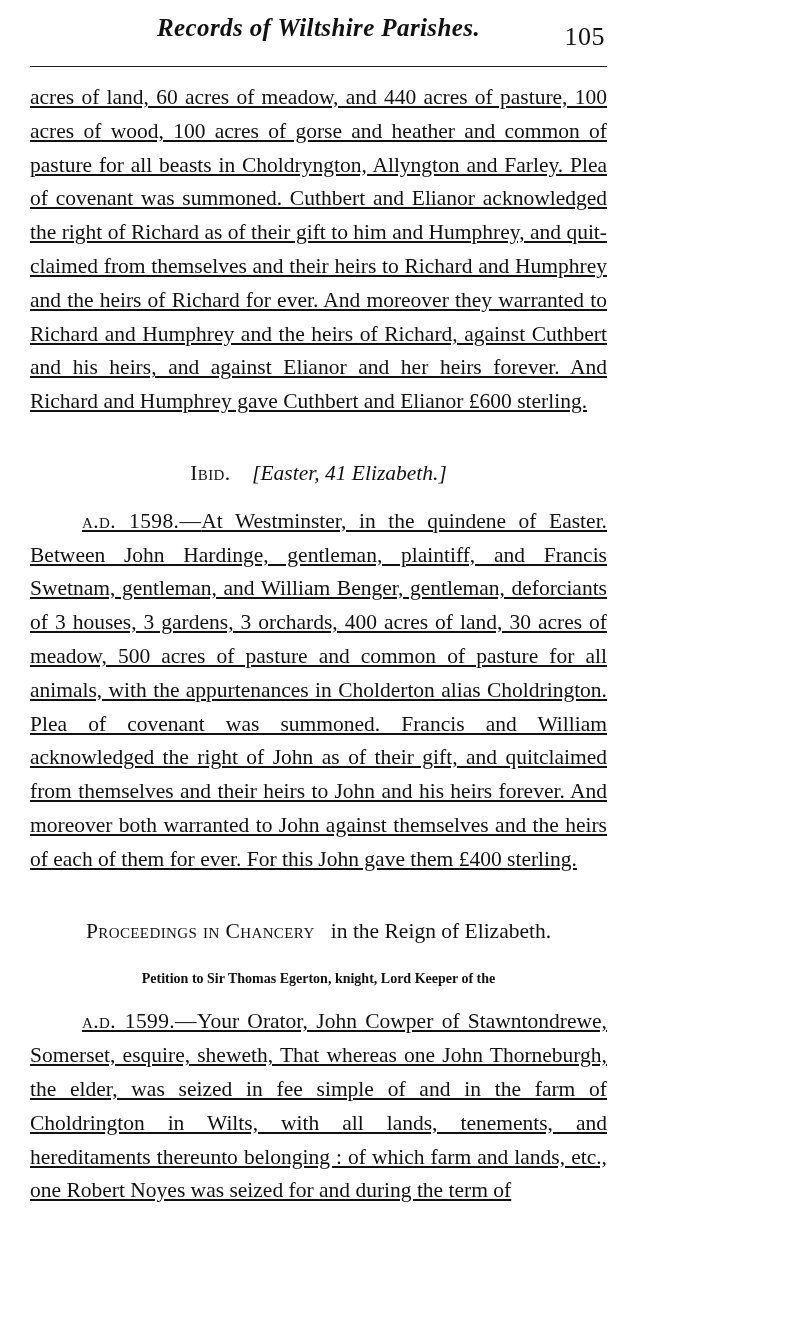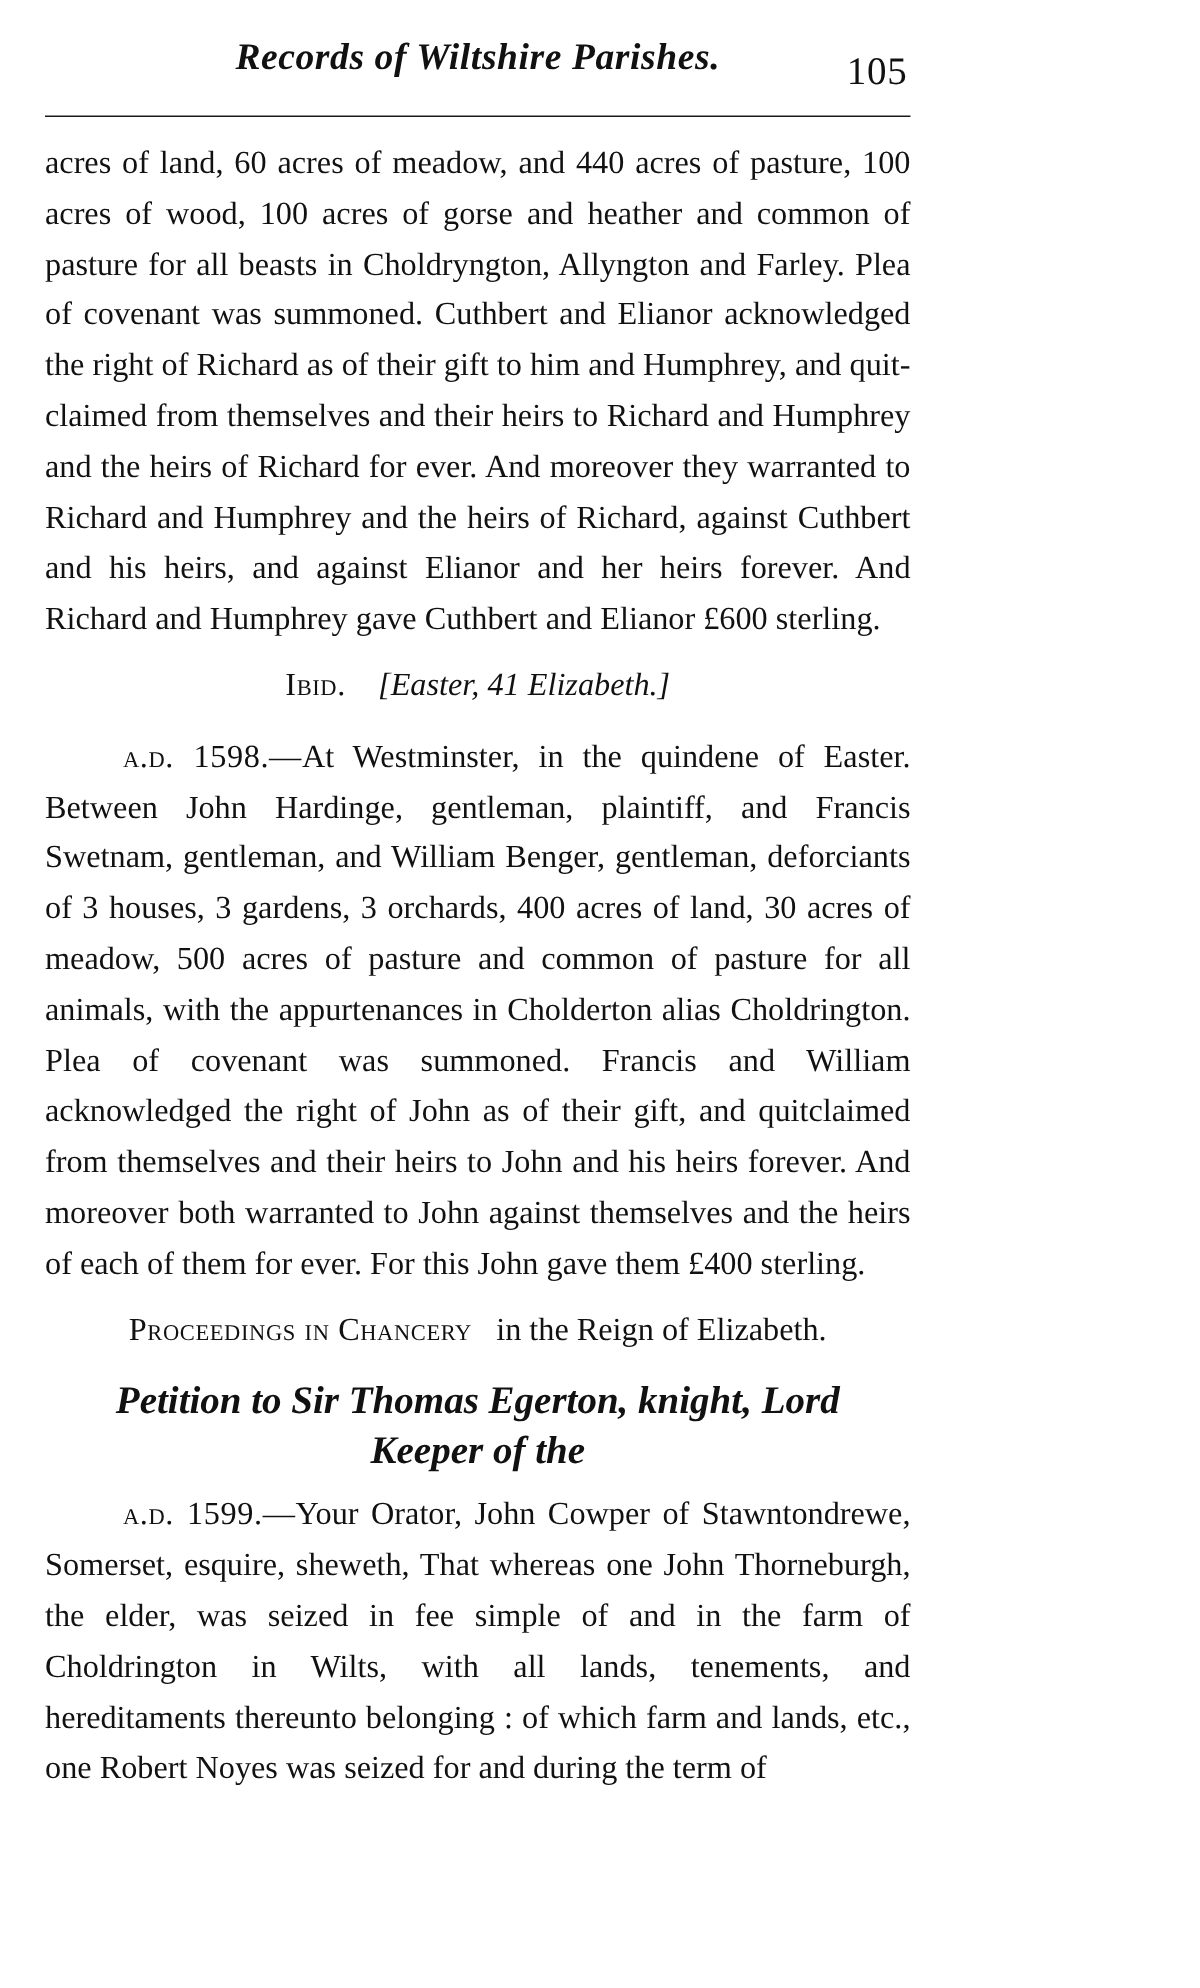--- a/index.html
+++ b/index.html
@@ -12,21 +12,21 @@
     height: 1325px;
     font-family: "Liberation Serif", serif;
     color: #111111;
     position: relative;
     overflow: hidden;
   }
   .page {
     width: 637px;
     height: 1325px;
     box-sizing: border-box;
-    padding: 25px 30px 0 30px;
+    padding: 14px 30px 0 30px;
     position: relative;
   }
   .running-head {
     display: flex;
     align-items: baseline;
     justify-content: center;
     position: relative;
     height: 40px;
   }
   .running-title {
@@ -52,49 +52,49 @@
   }
   .body-text {
     font-size: 21.5px;
     line-height: 33.8px;
     text-align: justify;
     text-justify: inter-word;
     hyphens: none;
   }
   .body-text p {
     margin: 0;
+    text-decoration: underline;
   }
   .smallcaps {
     font-variant: small-caps;
     letter-spacing: 0.4px;
   }
   .ital {
     font-style: italic;
   }
   .center {
     text-align: center;
     display: block;
   }
   .heading {
     text-align: center;
     font-size: 21.5px;
     line-height: 33.8px;
-    margin: 10px 0 14px 0;
+    margin: 38px 0 14px 0;
   }
   .heading-sub {
     text-align: center;
     font-size: 21.5px;
     line-height: 33.8px;
     margin: 0 0 4px 0;
   }
   .petition {
     text-align: center;
-    font-style: italic;
     font-weight: bold;
-    font-size: 26px;
+    font-size: 14px;
     line-height: 33px;
     margin: 2px 0 10px 0;
     padding: 0 8px;
   }
   .lead-indent {
     padding-left: 52px;
   }
 </style>
 </head>
 <body>

